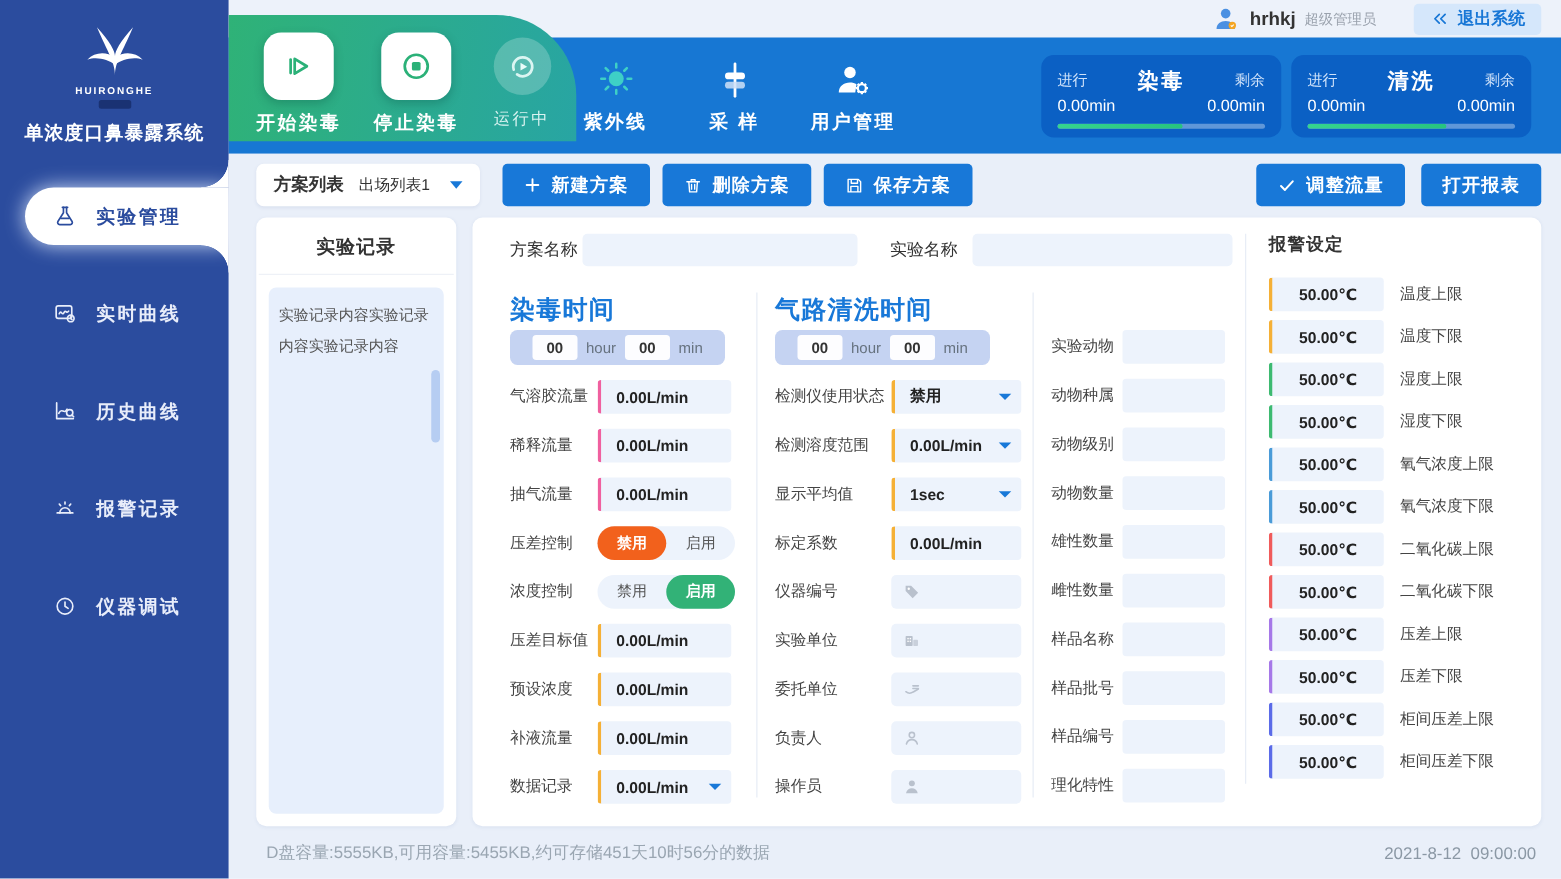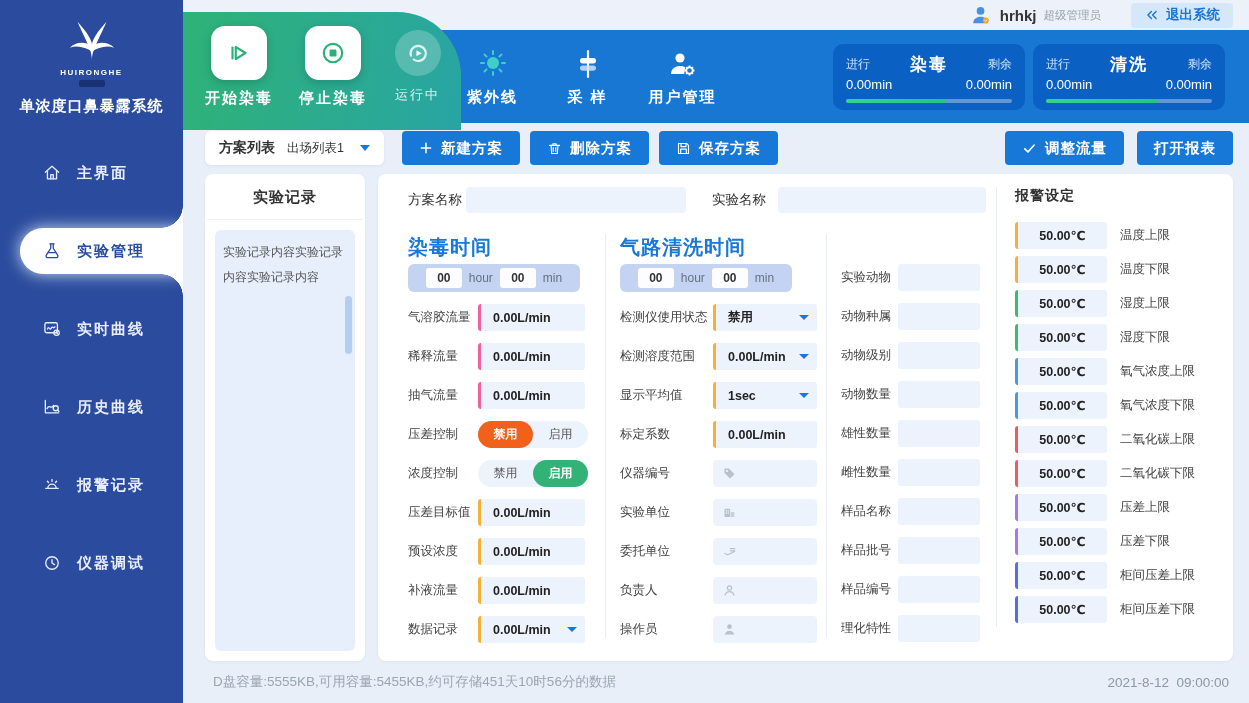--- a/index.html
+++ b/index.html
@@ -39,21 +39,21 @@
   .scard { width:192px; height:66px; background:#0b60c4; border-radius:10px; padding:9px 13px 8px; color:#fff; }
   .scard + .scard { margin-left:8px; }
   .scards { margin-left:auto; margin-right:30px; display:flex; }
   .sc-row1 { display:flex; align-items:center; justify-content:space-between; }
   .sc-side { font-size:12px; color:#cfe2fa; }
   .sc-title { font-size:17px; font-weight:bold; letter-spacing:2px; }
   .sc-row2 { display:flex; justify-content:space-between; font-size:13px; margin-top:1px; }
   .sc-bar { height:4px; border-radius:2px; background:rgba(255,255,255,.35); margin-top:7px; overflow:hidden; }
   .sc-fill { height:100%; background:linear-gradient(90deg,#35d48e,#27c47f); border-radius:2px; }
 
-  .greenbar { position:absolute; left:0; top:12px; width:278px; height:118px; z-index:5;
+  .greenbar { position:absolute; left:0; top:12px; width:278px; height:101px; z-index:5;
               border-radius:0 64px 0 0; background:linear-gradient(100deg,#2fb277 0%,#28a5a3 100%);
               display:flex; padding:14px 0 0 22px; }
   .gb-group { text-align:center; margin-right:26px; }
   .gb-btn { width:56px; height:54px; background:#fff; border-radius:14px; display:flex; align-items:center;
             justify-content:center; box-shadow:0 3px 8px rgba(0,60,50,.25); cursor:pointer; margin:0 auto; }
   .gb-label { color:#fff; font-size:15px; font-weight:bold; letter-spacing:2px; margin-top:9px; }
   .gb-run { margin-left:2px; padding-top:4px; }
   .gb-run-circle { width:46px; height:46px; border-radius:50%; background:rgba(255,255,255,.22);
                    display:flex; align-items:center; justify-content:center; margin:0 auto; }
   .gb-run-label { color:#d9f3f1; font-size:13px; letter-spacing:2px; margin-top:10px; }
@@ -146,28 +146,20 @@
       <svg class="logo-mark" width="58" height="52" viewBox="0 0 60 54">
         <path d="M30 48 C30 37 24 29 15 8 C26 20 30 28 30 32 C30 28 34 20 45 8 C36 29 30 37 30 48" fill="#fff"></path>
         <path d="M30 33 C22 28 13 29 7 35 C15 32 24 35 30 39" fill="#fff"></path>
         <path d="M30 33 C38 28 47 29 53 35 C45 32 36 35 30 39" fill="#fff"></path>
       </svg>
       <div class="logo-name">HUIRONGHE</div>
       <div class="logo-badge"></div>
       <div class="app-title">单浓度口鼻暴露系统</div>
     </div>
     <nav class="nav">
-      <div class="nav-item">
-        <svg width="20" height="20" viewBox="0 0 24 24" fill="none" stroke="currentColor" stroke-width="1.6" stroke-linecap="round" stroke-linejoin="round">
-          <path d="M4 11L12 4l8 7"></path>
-            <path d="M6.5 9.5V19h11V9.5"></path>
-            <path d="M10.5 19v-5h3v5"></path>
-        </svg>
-        <span>主界面</span>
-      </div>
       <div class="nav-item active">
         <svg width="20" height="20" viewBox="0 0 24 24" fill="none" stroke="currentColor" stroke-width="1.6" stroke-linecap="round" stroke-linejoin="round">
           <path d="M9.5 3.5h5"></path>
             <path d="M10.5 3.5v5.2L5.2 17a2 2 0 0 0 1.7 3h10.2a2 2 0 0 0 1.7-3l-5.3-8.3V3.5"></path>
             <path d="M8 14h8"></path>
         </svg>
         <span>实验管理</span>
       </div>
       <div class="nav-item">
         <svg width="20" height="20" viewBox="0 0 24 24" fill="none" stroke="currentColor" stroke-width="1.6" stroke-linecap="round" stroke-linejoin="round">

